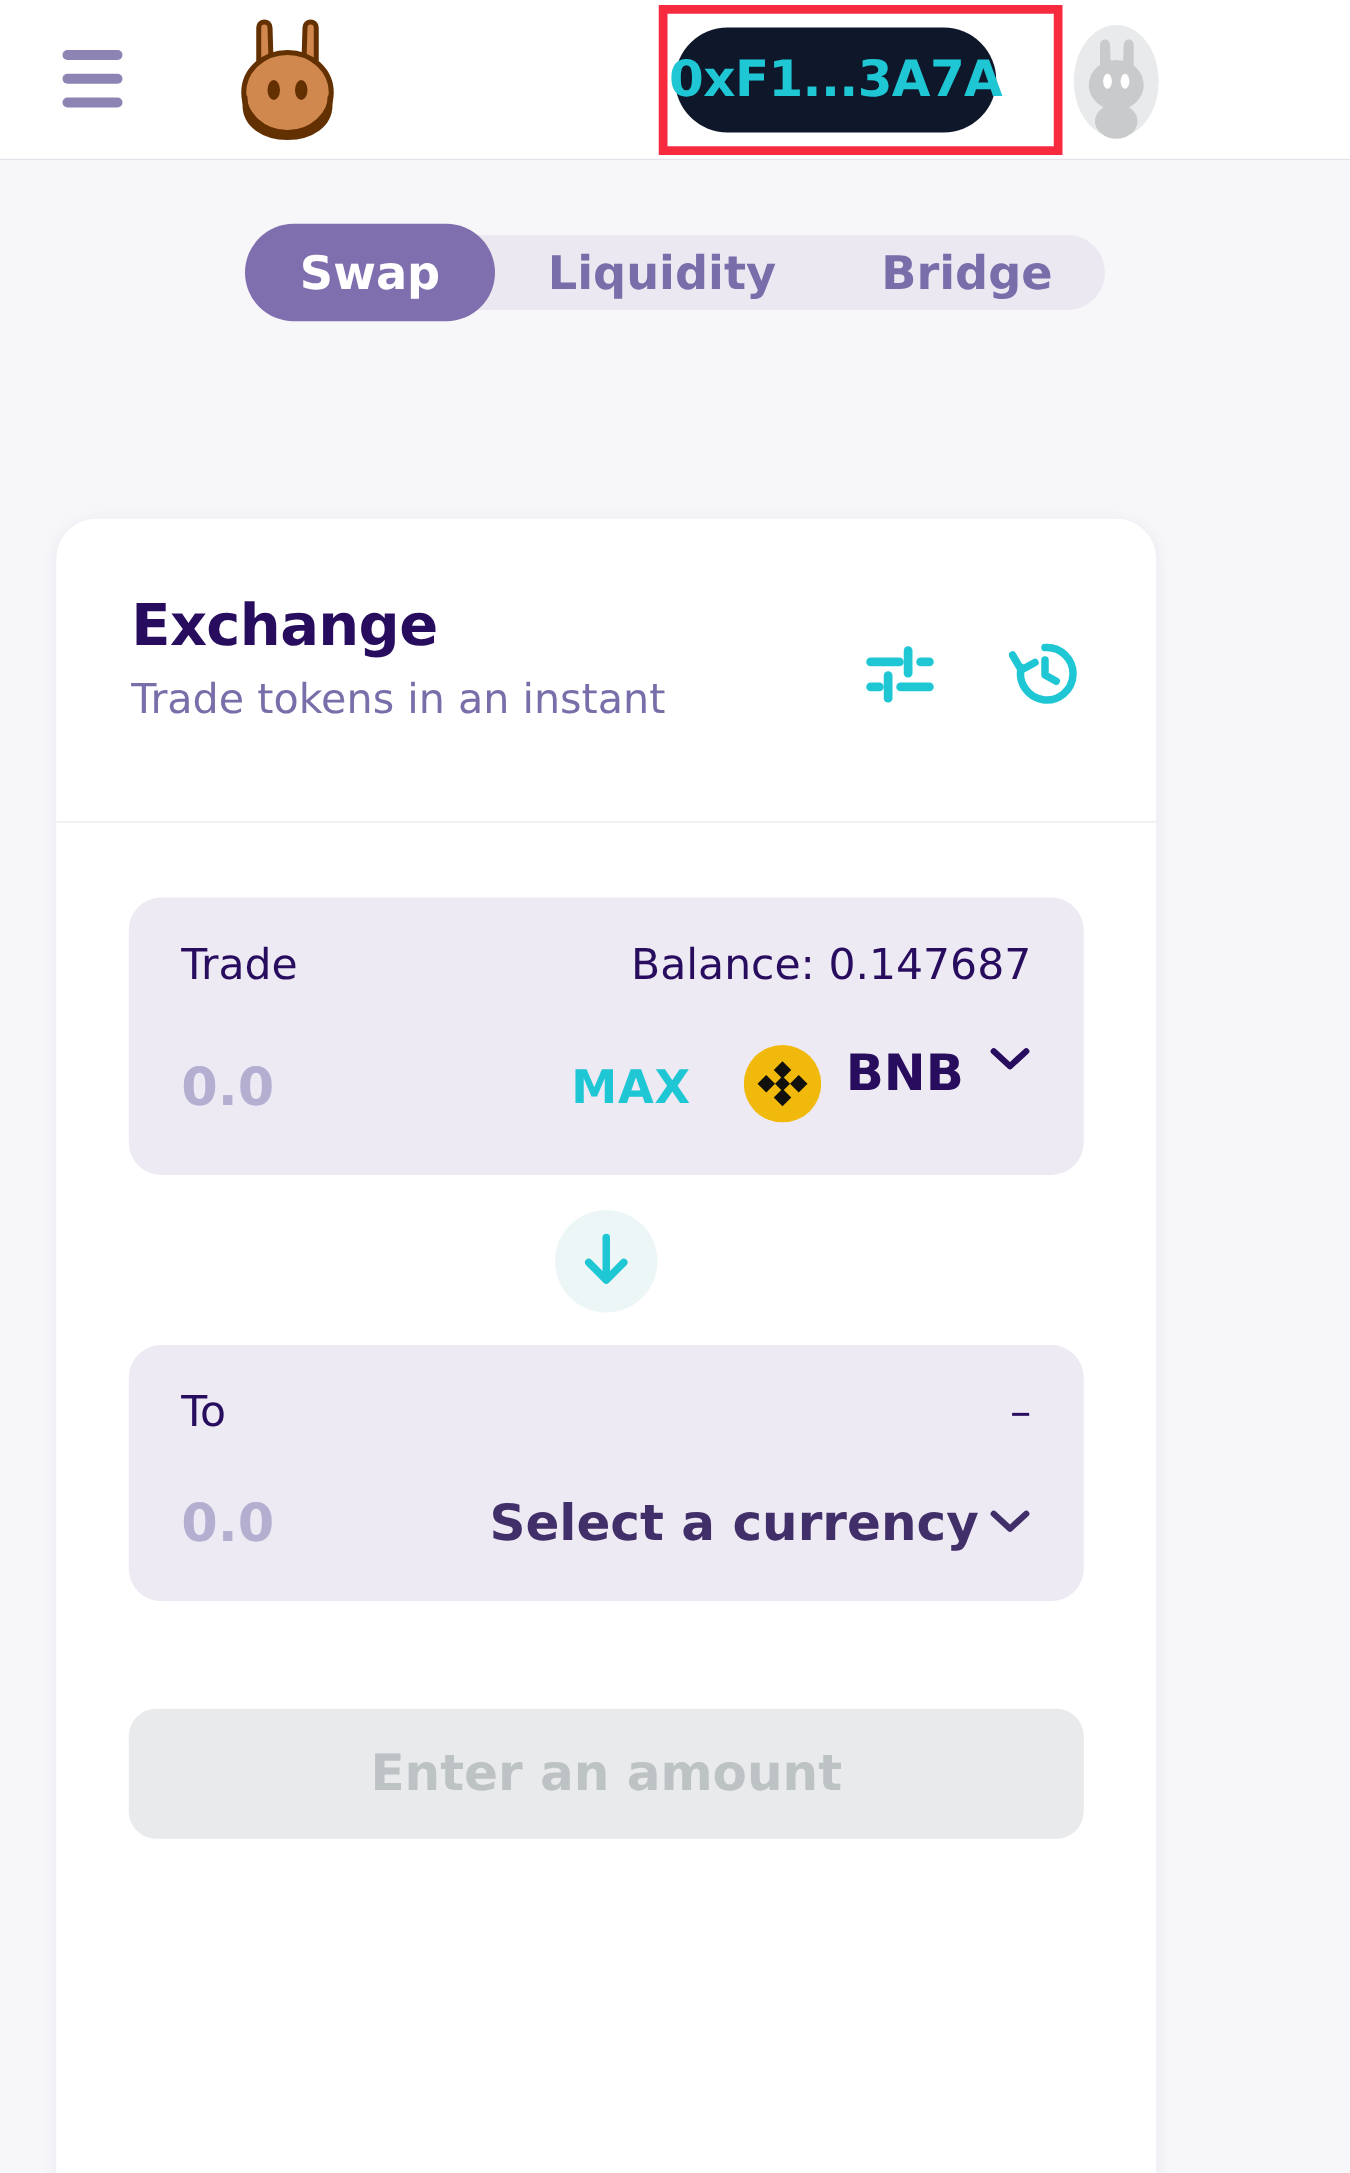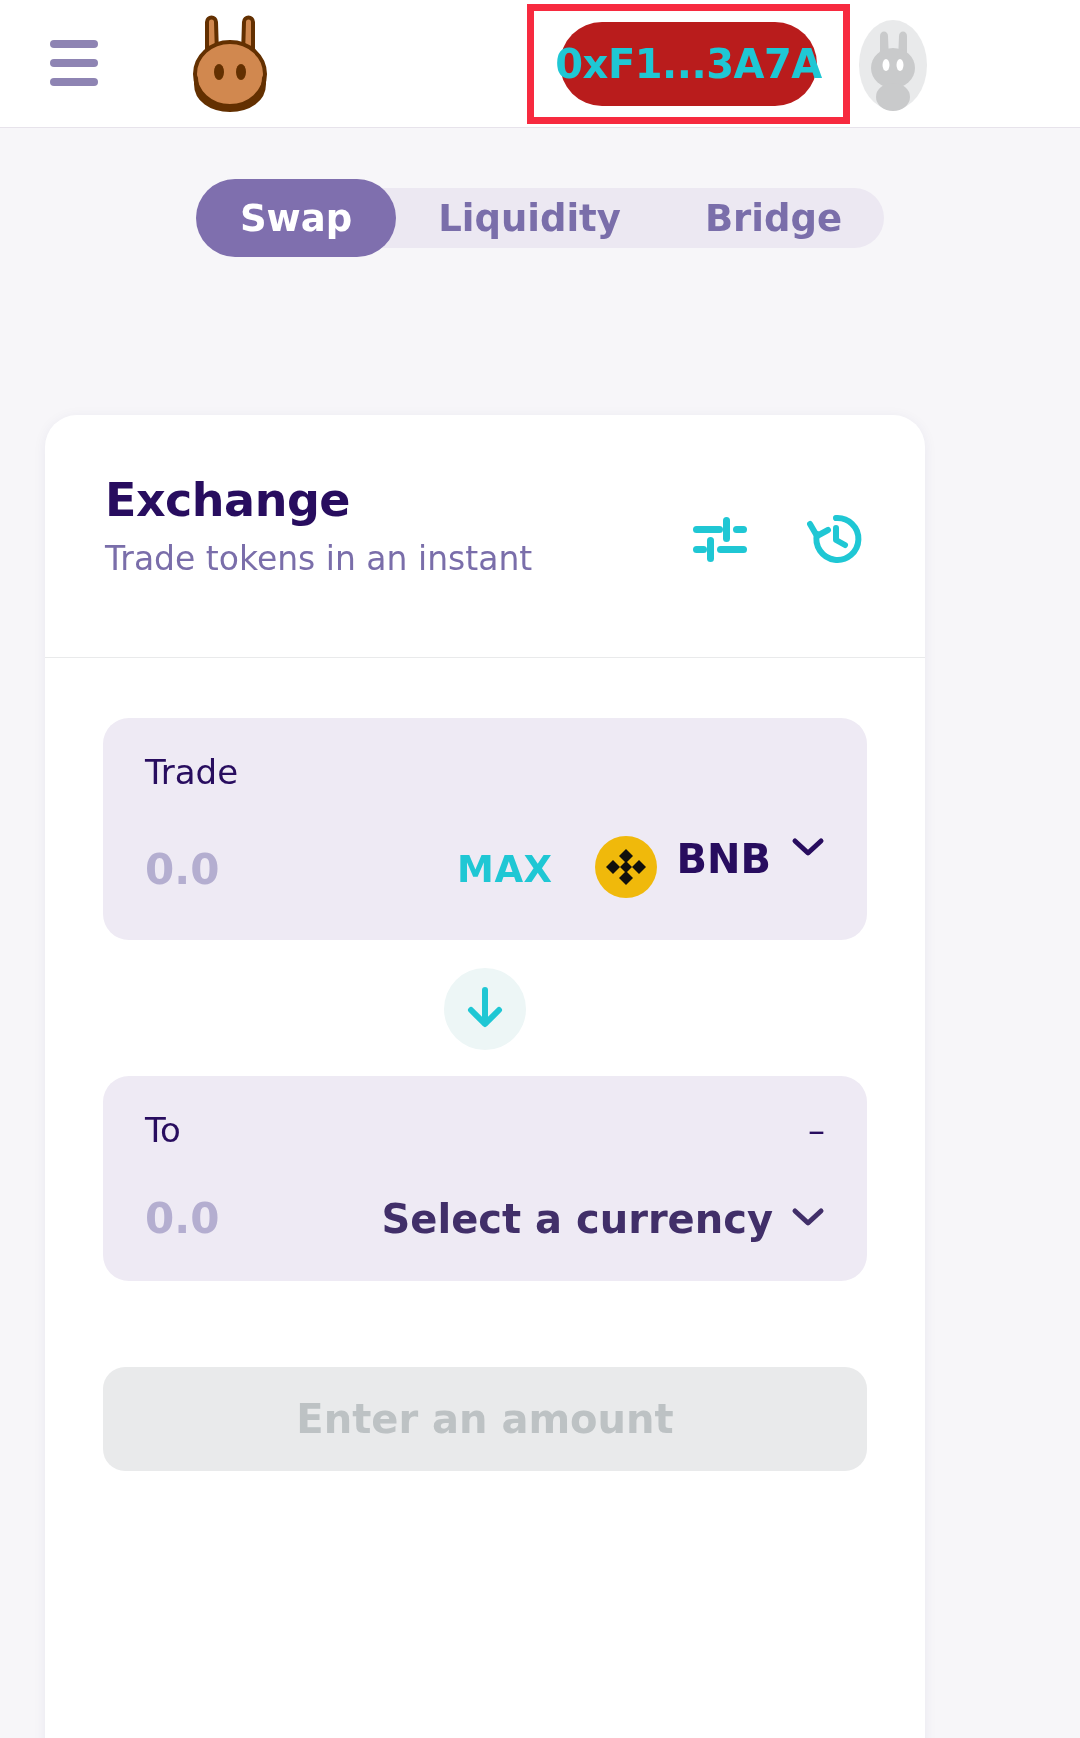--- a/index.html
+++ b/index.html
@@ -30,23 +30,23 @@
   }
   .logo{ position:absolute; left:182px; top:12px; width:96px; height:104px; }
   .wallet-highlight{
     position:absolute; left:527px; top:4px;
     width:323px; height:120px;
     border:7px solid #f72a3f;
     background:#ffffff;
     box-sizing:border-box;
   }
   .wallet-pill{
-    position:absolute; left:560px; top:22px;
+    position:absolute; left:540px; top:22px;
     width:257px; height:84px;
-    background:#b91c1c;
+    background:#0f172a;
     border-radius:42px;
     display:flex; align-items:center; justify-content:center;
   }
   .wallet-pill .addr{
     color:#1fc7d4;
     font-size:40px; font-weight:bold;
     letter-spacing:-0.5px;
   }
   .avatar{
     position:absolute; left:855px; top:18px;
@@ -143,21 +143,21 @@
     font-size:37px; font-weight:bold; color:#1fc7d4;
     cursor:pointer; letter-spacing:0.5px;
   }
   .token-sel{
     display:flex; gap:20px; cursor:pointer;
   }
   .token-name{
     font-size:40px; font-weight:bold; color:#280d5f;
   }
   .currency-sel{
-    display:flex; align-items:center; gap:18px; cursor:pointer;
+    display:flex; align-items:center; gap:8px; cursor:pointer;
   }
   .currency-text{
     font-size:40px; font-weight:bold; color:#412f69;
   }
 
   
   .swap-wrap{
     display:flex; justify-content:center;
     margin:28px 0 26px 0;
   }
@@ -264,20 +264,21 @@
     </div>
   </div>
 
   <div class="divider"></div>
 
   <div class="body-inner">
 
     <div class="panel">
       <div class="panel-row">
         <span class="panel-label">Trade</span>
+        <span class="panel-balance">Balance: 0.147687</span>
       </div>
       <div class="panel-row2">
         <span class="amount">0.0</span>
         <div class="right-grp">
           <span class="max-btn">MAX</span>
           <div class="token-sel">
             <span>
               <svg width="62" height="62" viewBox="0 0 62 62">
                 <circle cx="31" cy="31" r="31" fill="#f0b90b"></circle>
                 <g fill="#11100c">

